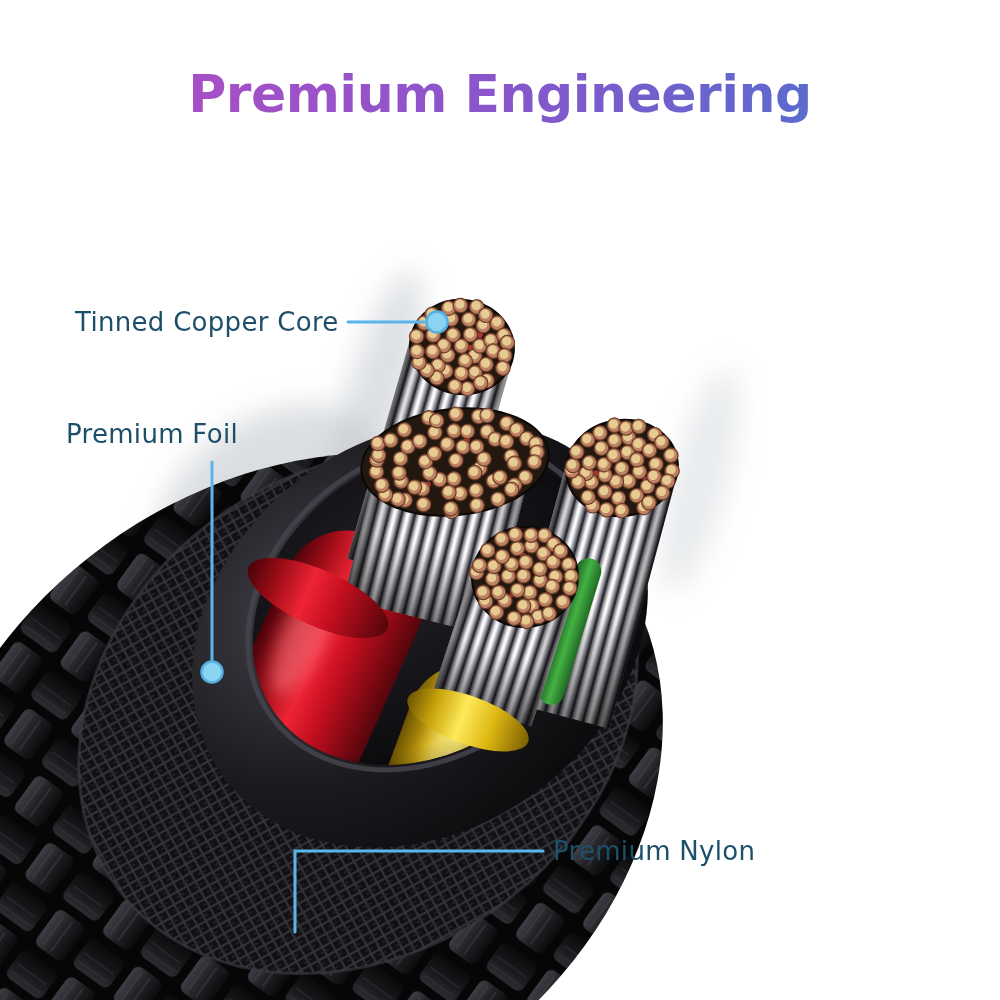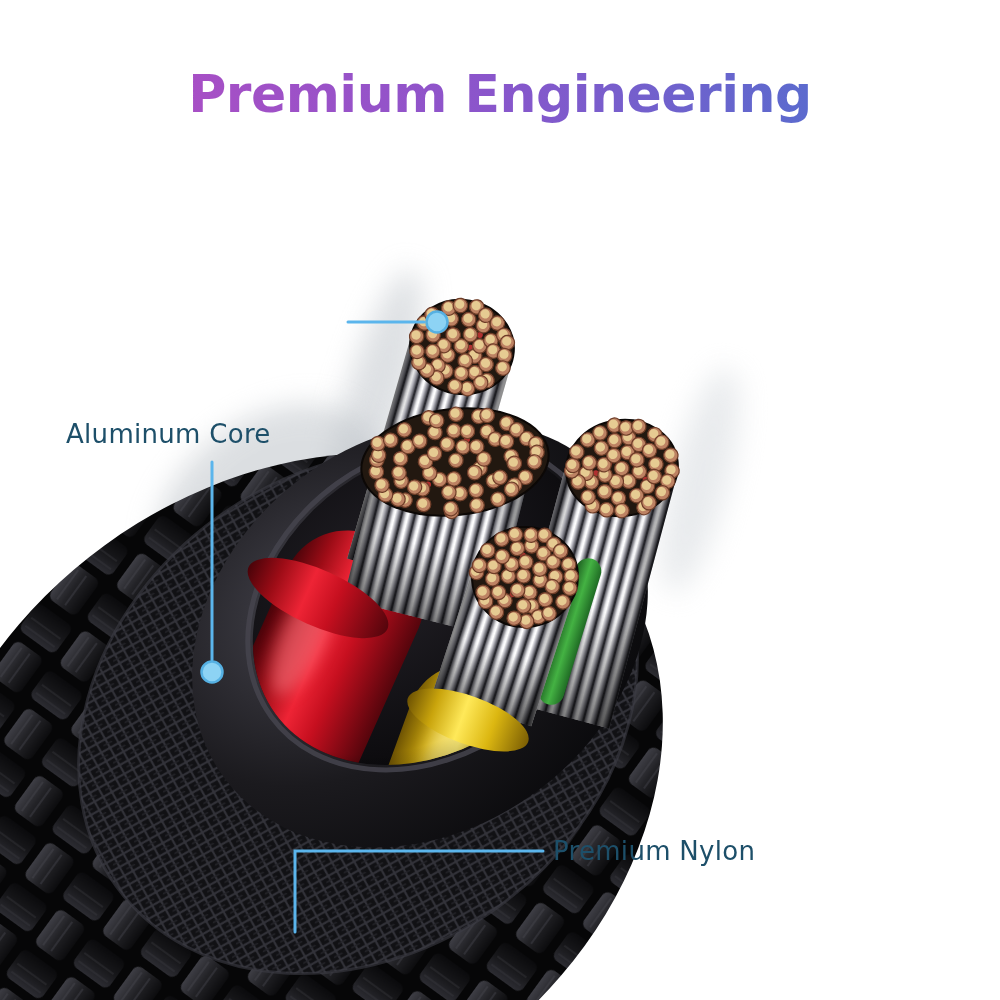--- a/index.html
+++ b/index.html
@@ -615,16 +615,17 @@
 
     <g>
       <path class="co-line" d="M348 322 H424"></path>
       <circle class="co-dot" cx="437" cy="322" r="10.5"></circle>
       <path class="co-line" d="M212 462 V660"></path>
       <circle class="co-dot" cx="212" cy="672" r="10.5"></circle>
       <path class="co-line" d="M543 851 H295 V932"></path>
     </g>
   </svg>
 
-  <div class="callout-label" id="label-foil">Aluminum Core</div>
+  <div class="callout-label" id="label-copper">Tinned Copper Core</div>
+  <div class="callout-label" id="label-foil">Premium Foil</div>
   <div class="callout-label" id="label-nylon">Premium Nylon</div>
 
 </div>
 
 </body></html>

